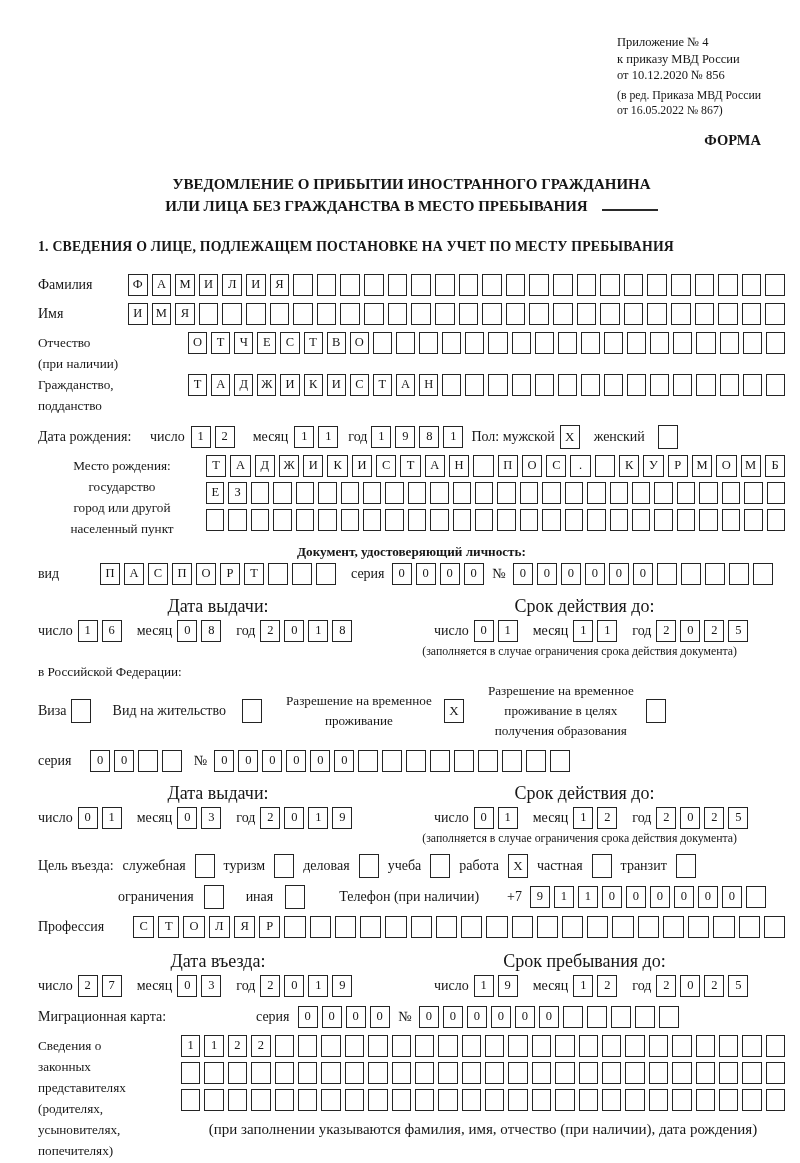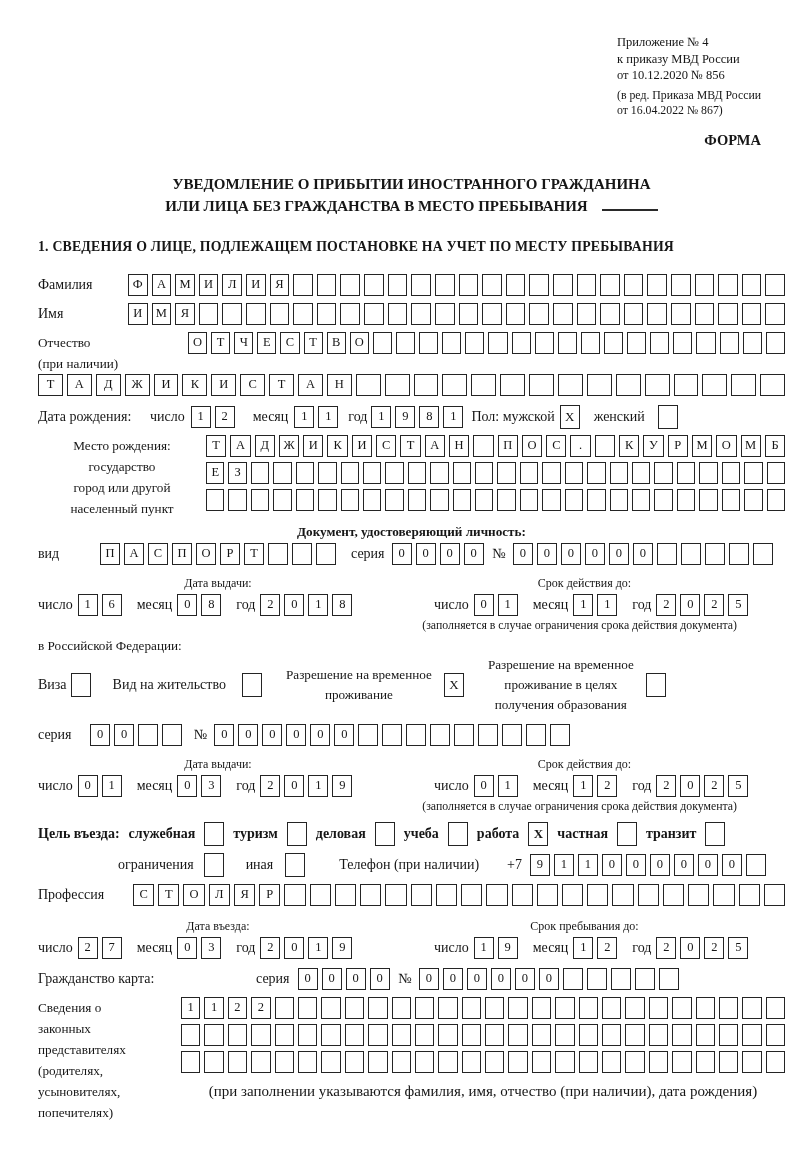--- a/index.html
+++ b/index.html
@@ -43,56 +43,56 @@
   .cells.flexfill { flex: 1; }
   .cells.flexfill .cell { flex: 1; }
   .cells.fixed .cell { width: 20px; flex: none; }
   .cells.cb .cell { width: 20px; height: 24px; flex: none; font-size: 13px; }
   .stack { flex: 1; display: flex; flex-direction: column; gap: 5px; }
 
   
   .twocol { display: flex; margin-top: 5px; }
   .col-left { width: 360px; flex: none; }
   .col-right { flex: 1; padding-right: 14px; }
-  .col-head { text-align: center; font-size: 12px; margin-top: 6px; }
+  .col-head { text-align: center; font-size: 18px; margin-top: 6px; }
   .dategrp { display: flex; align-items: center; margin-top: 3px; }
   .dategrp .lbl { margin-right: 5px; }
   .dategrp .gap { width: 15px; }
   .indent36 { padding-left: 36px; }
   .note { font-size: 11.8px; text-align: right; padding-right: 48px; margin-top: 2px; }
 
   .center-head { text-align: center; font-weight: bold; font-size: 13.2px; margin-top: 5px; }
   .plain { font-size: 13.2px; margin-top: 8px; }
 
   
   .opt-row { display: flex; align-items: center; margin-top: 1px; }
   .opt-label-c { text-align: center; font-size: 13.2px; line-height: 20px; }
   .opt-row .cells { margin-top: 0; }
 
   
-  .purpose { display: flex; align-items: center; margin-top: 8px; gap: 9px; font-weight: bold; }
+  .purpose { display: flex; align-items: center; margin-top: 8px; gap: 9px; }
   .purpose .lbl { margin-right: 0; }
 
   .mig-gap { width: 66px; }
   .rep-note { font-size: 15px; text-align: center; margin-top: 5px; }
 </style>
 </head>
 <body>
 
 <div class="page">
 
   <div class="annex">
     <div>
         <div class="line">Приложение № 4</div>
         <div class="line">к приказу МВД России</div>
         <div class="line">от 10.12.2020 № 856</div>
       </div>
     <div class="amend">
         <div class="line">(в ред. Приказа МВД России</div>
-        <div class="line">от 16.04.2022 № 867)</div>
+        <div class="line">от 16.05.2022 № 867)</div>
       </div>
   </div>
   <div class="forma">ФОРМА</div>
 
   <div class="title">
     <div>УВЕДОМЛЕНИЕ О ПРИБЫТИИ ИНОСТРАННОГО ГРАЖДАНИНА</div>
     <div><span>ИЛИ ЛИЦА БЕЗ ГРАЖДАНСТВА В МЕСТО ПРЕБЫВАНИЯ</span><span class="blank-underline"></span></div>
   </div>
   <div class="sect">1. СВЕДЕНИЯ О ЛИЦЕ, ПОДЛЕЖАЩЕМ ПОСТАНОВКЕ НА УЧЕТ ПО МЕСТУ ПРЕБЫВАНИЯ</div>
 
@@ -193,20 +193,24 @@
         <span class="cell"></span>
         <span class="cell"></span>
         <span class="cell"></span>
         <span class="cell"></span>
         <span class="cell"></span>
         <span class="cell"></span>
       </span>
   </div>
 
   <div class="row top" style="margin-top:0">
+    <span class="lbl-col w150">
+        <div class="line">Гражданство,</div>
+        <div class="line">подданство</div>
+      </span>
     <span class="cells flexfill">
         <span class="cell">Т</span>
         <span class="cell">А</span>
         <span class="cell">Д</span>
         <span class="cell">Ж</span>
         <span class="cell">И</span>
         <span class="cell">К</span>
         <span class="cell">И</span>
         <span class="cell">С</span>
         <span class="cell">Т</span>
@@ -684,21 +688,21 @@
             <span class="cell">2</span>
             <span class="cell">0</span>
             <span class="cell">2</span>
             <span class="cell">5</span>
           </span>
       </div>
     </div>
   </div>
 
   <div class="row" style="margin-top:9px">
-    <span class="lbl" style="width:152px">Гражданство карта:</span>
+    <span class="lbl" style="width:152px">Миграционная карта:</span>
     <span class="mig-gap"></span>
     <span class="lbl" style="margin-right:8px">серия</span>
     <span class="cells fixed">
         <span class="cell">0</span>
         <span class="cell">0</span>
         <span class="cell">0</span>
         <span class="cell">0</span>
       </span>
     <span class="lbl" style="margin:0 7px 0 9px">№</span>
     <span class="cells fixed">

